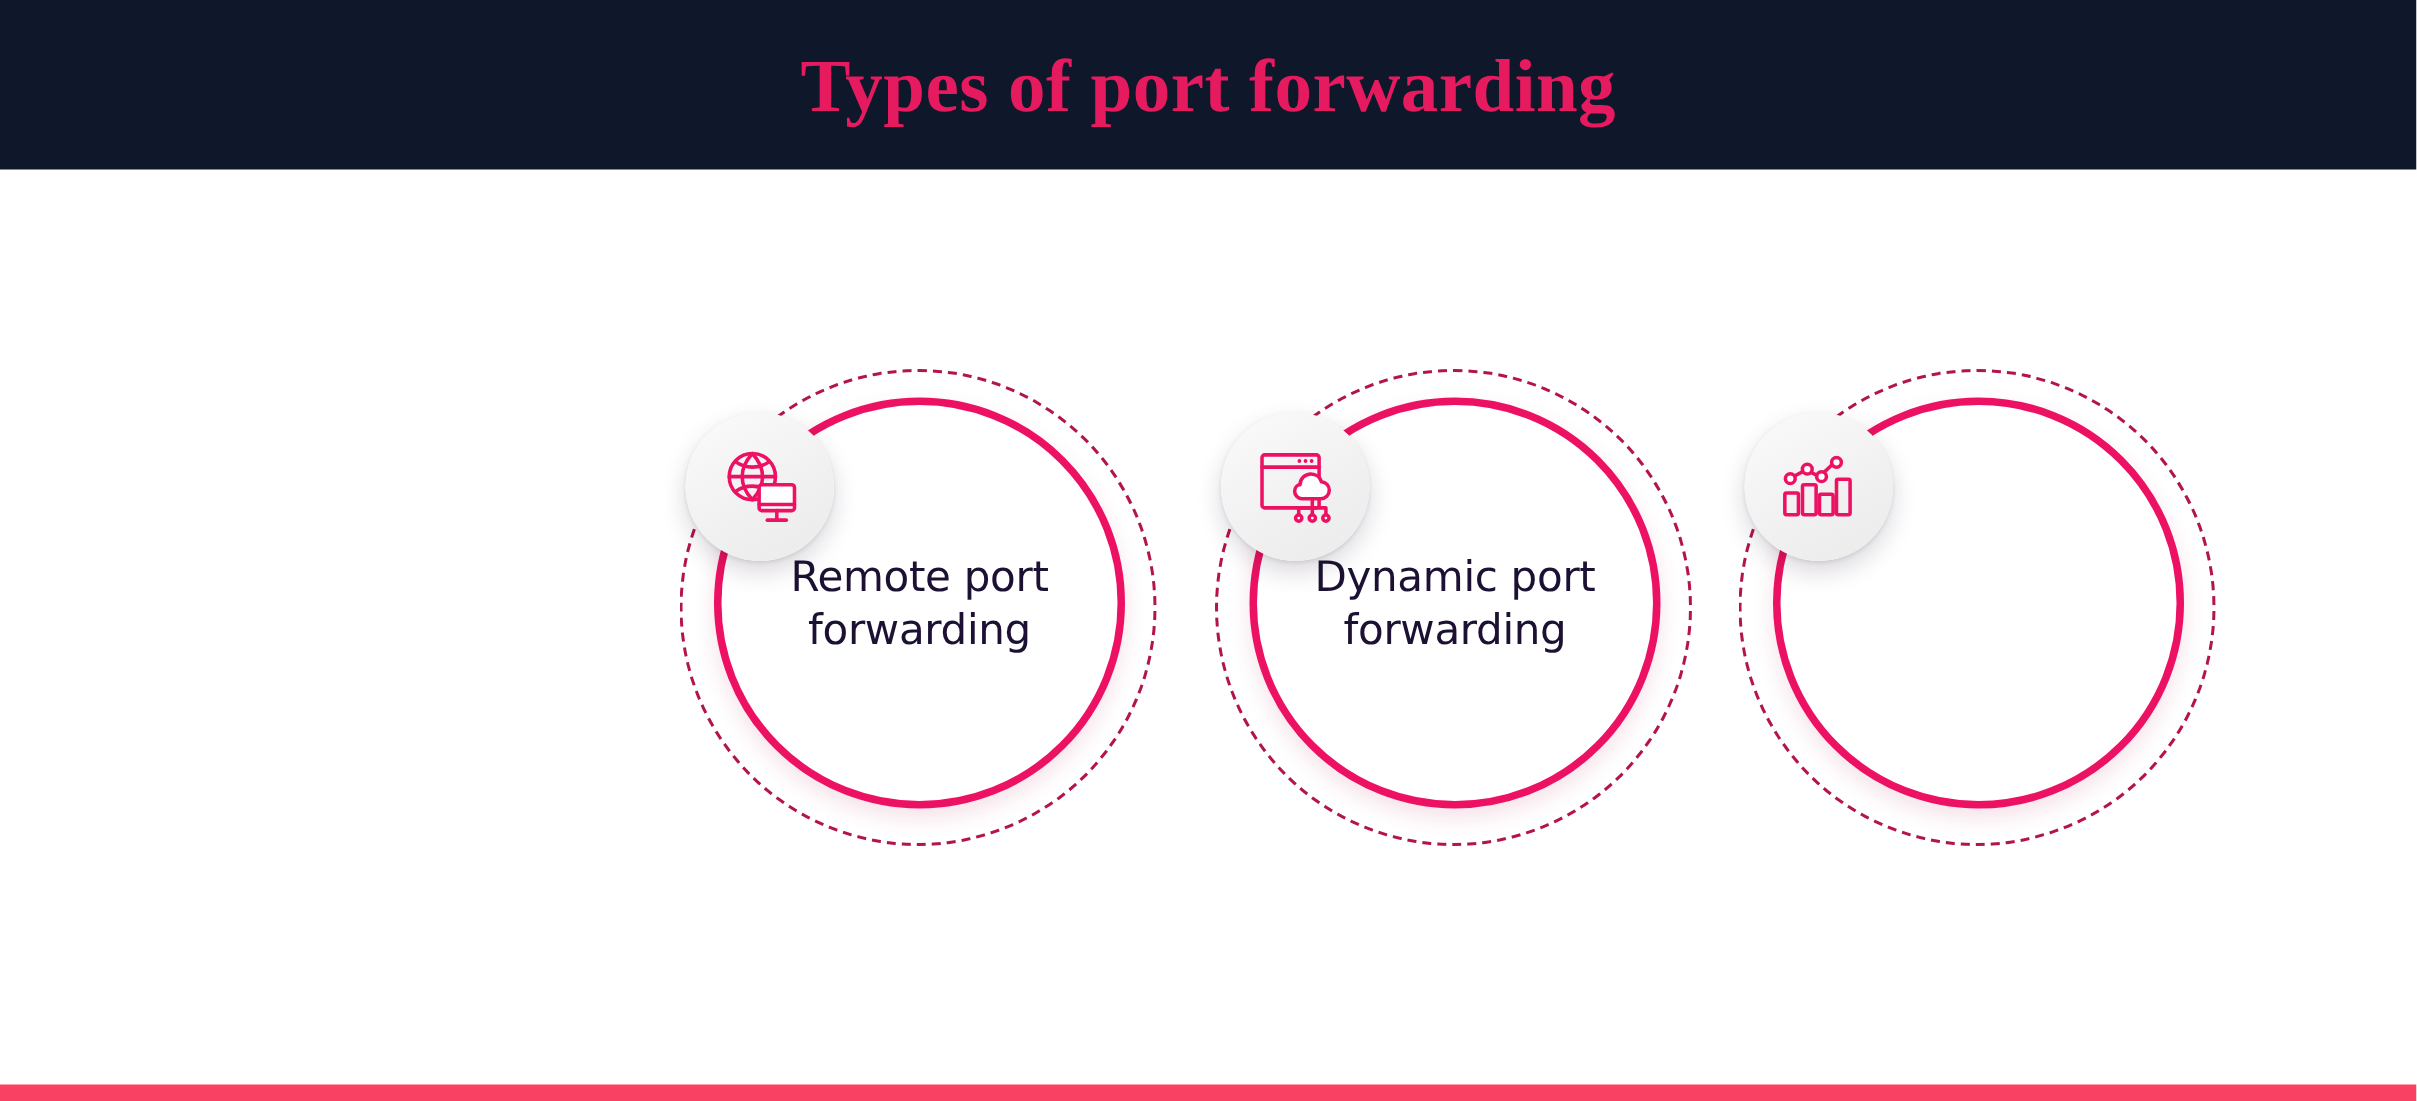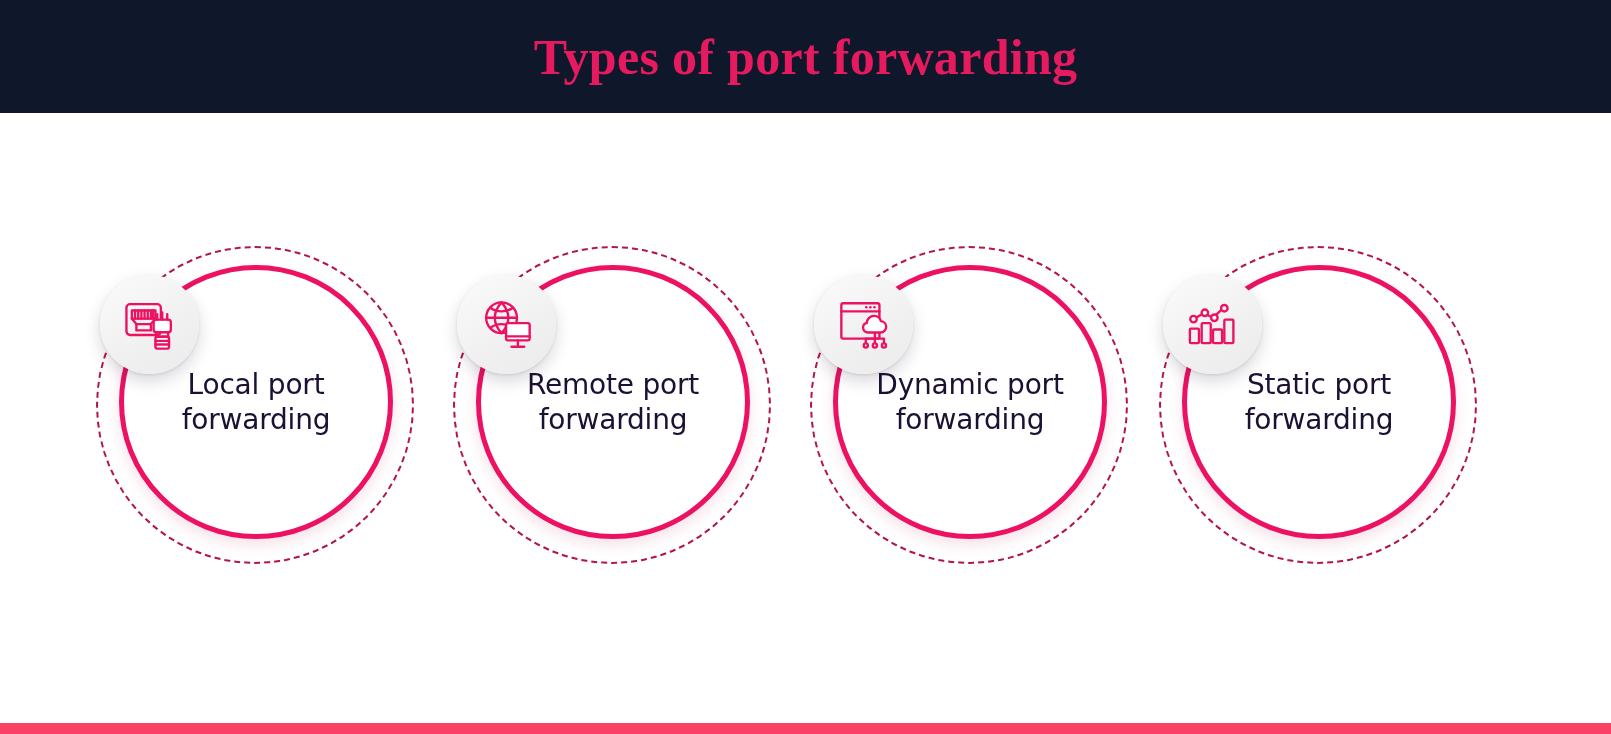--- a/index.html
+++ b/index.html
@@ -141,39 +141,20 @@
 </style>
 </head>
 <body>
 
 <div class="header-band">
   <div class="header-title">Types of port forwarding</div>
 </div>
 
 <div class="cards-row">
 
-  <div class="card card-1">
-    <div class="dashed-ring"></div>
-    <div class="solid-ring"></div>
-    <div class="card-label">Local port forwarding</div>
-    <div class="icon-badge">
-      <svg width="58" height="58" viewBox="0 0 64 64" fill="none" stroke="#ec1162" stroke-width="2.6" stroke-linecap="round" stroke-linejoin="round" aria-hidden="true">
-        <rect x="6" y="9" width="38" height="34" rx="4"></rect>
-        <path d="M12 16h26v9H12z"></path>
-        <path d="M15.5 16v9M19 16v9M22.5 16v9M26 16v9M29.5 16v9M33 16v9M35.5 16v9"></path>
-        <path d="M12 25l5 6h16l5-6"></path>
-        <path d="M17 31v7h16v-7"></path>
-        <rect x="36" y="26" width="19" height="14" rx="3" fill="#ffffff"></rect>
-        <path d="M40 26v-6M45.5 26v-8M51 26v-6"></path>
-        <path d="M39 40v5h13v-5"></path>
-        <rect x="38" y="45" width="15" height="13" rx="2" fill="#ffffff"></rect>
-        <path d="M38 49.5h15M38 53.5h15"></path>
-      </svg>
-    </div>
-  </div>
 
   <div class="card card-2">
     <div class="dashed-ring"></div>
     <div class="solid-ring"></div>
     <div class="card-label">Remote port forwarding</div>
     <div class="icon-badge">
       <svg width="58" height="58" viewBox="0 0 64 64" fill="none" stroke="#ec1162" stroke-width="2.6" stroke-linecap="round" stroke-linejoin="round" aria-hidden="true">
         <circle cx="26" cy="24" r="17"></circle>
         <path d="M9 24h34"></path>
         <path d="M26 7c5 5.5 7.5 11.3 7.5 17S31 35.5 26 41c-5-5.5-7.5-11.3-7.5-17S21 12.5 26 7z"></path>
@@ -205,21 +186,20 @@
         <circle cx="34" cy="54.5" r="2.3" fill="#ffffff"></circle>
         <circle cx="44" cy="54.5" r="2.3" fill="#ffffff"></circle>
         <circle cx="54" cy="54.5" r="2.3" fill="#ffffff"></circle>
       </svg>
     </div>
   </div>
 
   <div class="card card-4">
     <div class="dashed-ring"></div>
     <div class="solid-ring"></div>
-    <div class="card-label">Static port forwarding</div>
     <div class="icon-badge">
       <svg width="58" height="58" viewBox="0 0 64 64" fill="none" stroke="#ec1162" stroke-width="2.6" stroke-linecap="round" stroke-linejoin="round" aria-hidden="true">
         <path d="M12 24.5l10-5.5 10 5 10-9.5"></path>
         <circle cx="10.5" cy="25.5" r="3.6" fill="#ffffff"></circle>
         <circle cx="23" cy="18.5" r="3.6" fill="#ffffff"></circle>
         <circle cx="33.5" cy="24" r="3.6" fill="#ffffff"></circle>
         <circle cx="44.5" cy="13.5" r="3.6" fill="#ffffff"></circle>
         <rect x="6.5" y="36" width="10" height="16" rx="1.2"></rect>
         <rect x="19.5" y="30" width="10" height="22" rx="1.2"></rect>
         <rect x="32" y="37" width="10" height="15" rx="1.2"></rect>

